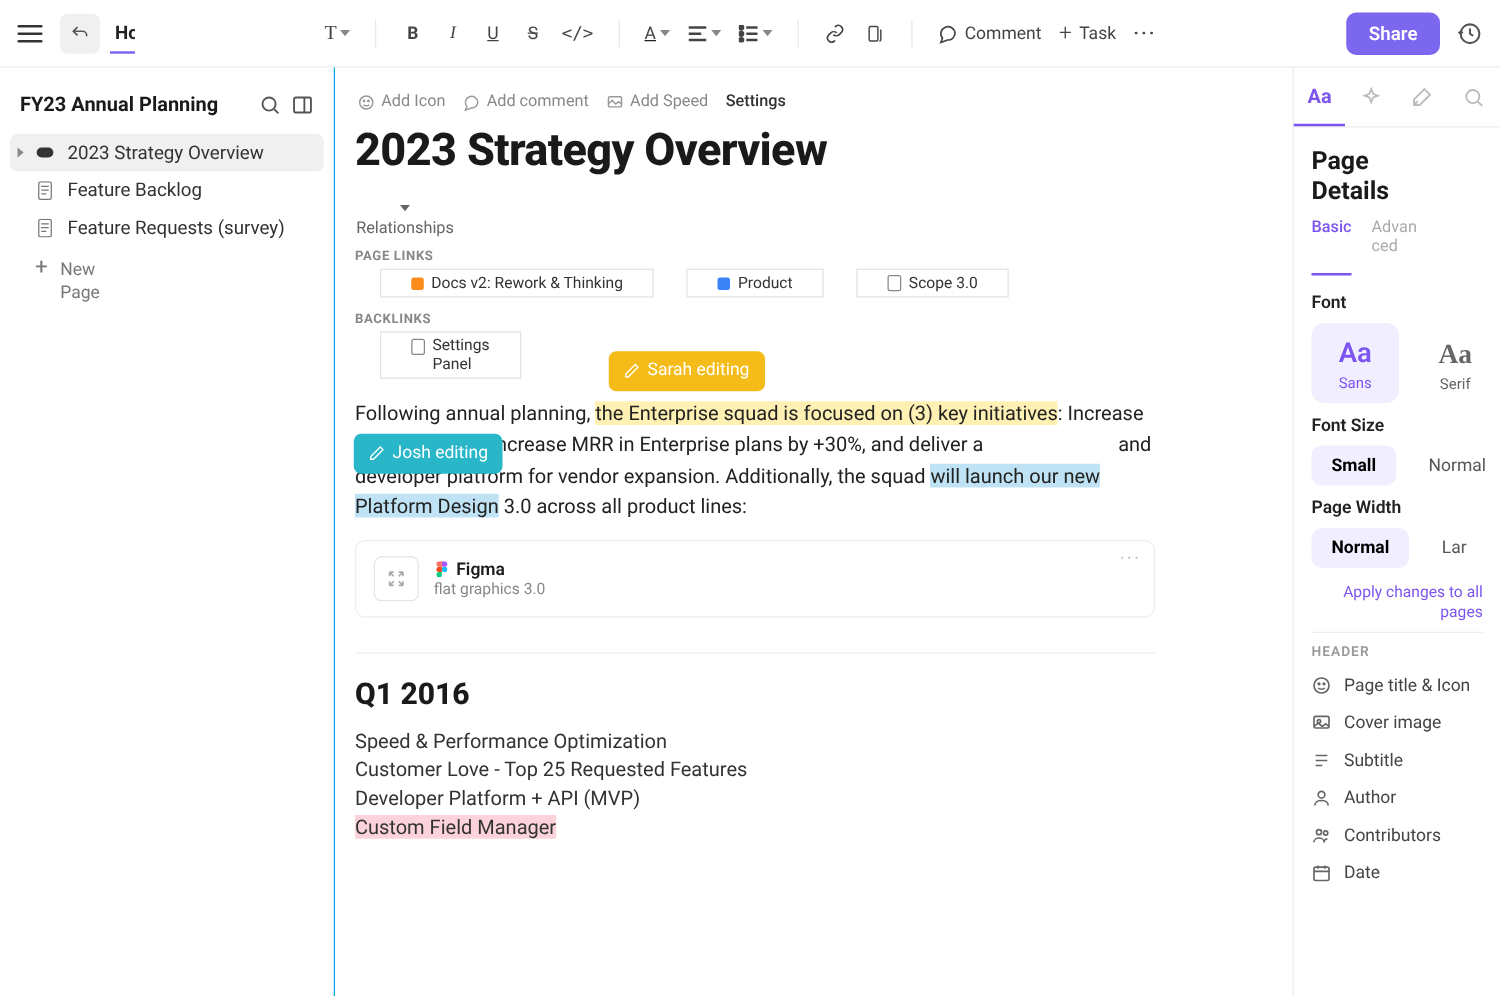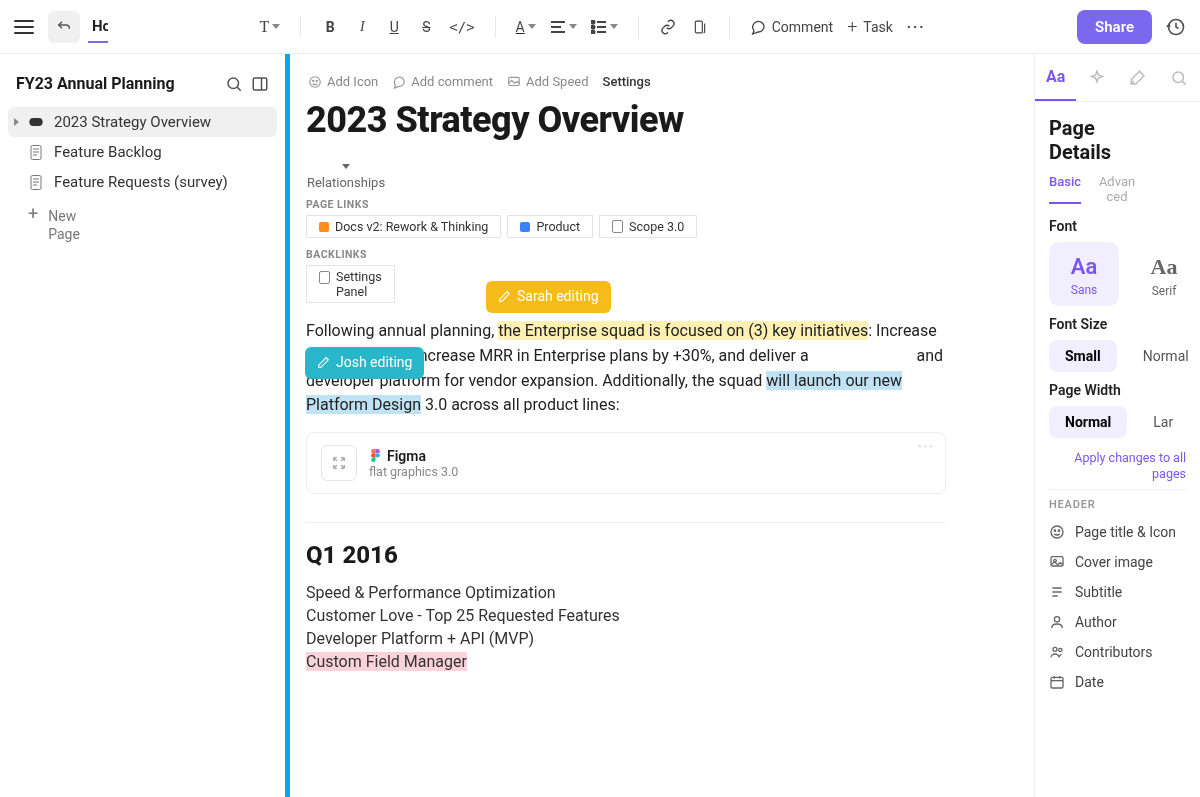--- a/index.html
+++ b/index.html
@@ -13,71 +13,71 @@
   .hamburger span:nth-child(2){top:6px}
   .hamburger span:nth-child(3){top:12px}
   .toolbar-center { flex:1; display:flex; align-items:center; justify-content:center; gap:2px; color:#444;}
   .toolbar-group { display:flex; align-items:center; gap:2px; padding:0 8px;}
   .toolbar-sep { width:1px; height:22px; background:#e8e8e8; margin:0 4px;}
   .tbtn { height:32px; min-width:30px; padding:0 6px; display:inline-flex; align-items:center; justify-content:center; gap:3px; border-radius:6px; cursor:pointer; font-size:14px; color:#444;}
   .caret-down { width:0;height:0;border-left:4px solid transparent;border-right:4px solid transparent;border-top:5px solid #888;}
   .share-btn { background:#7b68ee; color:#fff; font-weight:600; font-size:15px; padding:8px 18px; border-radius:8px; cursor:pointer;}
   
   .shell { display:flex; height:calc(100% - 54px);}
-  .sidebar { width:290px; border-right:5px solid #0ea5e9; padding:16px 8px 8px 8px; display:flex; flex-direction:column;}
+  .sidebar { width:268px; border-right:1px solid #0ea5e9; padding:16px 8px 8px 8px; display:flex; flex-direction:column;}
   .sb-header { display:flex; align-items:center; gap:8px; padding:4px 8px 14px 8px;}
   .sb-title { flex:1; font-weight:700; font-size:16px; color:#1a1a1a;}
   .sb-icon { width:18px; height:18px; color:#555;}
   .sb-item { display:flex; align-items:center; gap:10px; padding:6px 8px 6px 20px; border-radius:6px; font-size:15px; color:#333; cursor:pointer; position:relative;}
   .sb-item.active { background:#f0f0f0;}
   .sb-item .caret-small { position:absolute; left:6px; width:0;height:0;border-top:4px solid transparent;border-bottom:4px solid transparent;border-left:5px solid #888;}
   .sb-item .page-icon { width:16px; height:16px; color:#666; display:inline-flex; align-items:center; justify-content:center;}
   .sb-new { display:flex; align-items:flex-start; gap:10px; padding:10px 8px 6px 20px; color:#777; cursor:pointer;}
   .sb-new .plus { font-size:18px; color:#777; line-height:14px;}
   .sb-new div { line-height:1.3; }
 
   .main { flex:1; overflow-y:auto; padding:20px 16px 40px 16px;}
   .meta-row { display:flex; align-items:center; gap:14px; color:#888; font-size:13px; margin-bottom:10px; padding-left:2px;}
   .meta-item { display:flex; align-items:center; gap:5px; cursor:pointer;}
   .meta-item.settings { color:#333; font-weight:500;}
   .page-title { font-size:36px; font-weight:800; letter-spacing:-0.5px; margin:8px 0 18px 0;}
   .rel-collapse { display:flex; align-items:center; gap:6px; color:#666; font-size:13px; margin-bottom:8px; width:80px;flex-direction:column;}
   .rel-collapse .tri { width:0;height:0;border-left:4px solid transparent;border-right:4px solid transparent;border-top:5px solid #666; margin-top:5px;}
   .section-label { font-size:10.5px; font-weight:700; letter-spacing:0.5px; color:#888; margin:6px 0 4px 0;}
   .chip-row { display:flex; flex-wrap:wrap; gap:6px; margin-bottom:10px;}
-  .chip { display:inline-flex; align-items:center; gap:6px; padding:3px 12px; border:1px solid #e3e3e3; border-radius:0; background:#fff; font-size:12.5px; color:#333; cursor:pointer;}
+  .chip { display:inline-flex; align-items:center; gap:6px; padding:3px 24px; border:1px solid #e3e3e3; border-radius:0; background:#fff; font-size:12.5px; color:#333; cursor:pointer;margin-left:20px;}
   .chip .sq { width:10px; height:10px; border-radius:2px;}
   .sq.orange{background:#ff8c1a}
   .sq.blue{background:#3b82f6}
   .doc-ic { width:11px;height:13px; border:1px solid #888; border-radius:2px; position:relative;}
   .body-text { font-size:16px; line-height:1.55; color:#222; margin-top:16px; position:relative; max-width:640px;}
   .hl-yellow { background:#fff1b3;}
   .hl-blue { background:#bfe3f4;}
   .hl-pink { background:#fcd2db;}
   .editing-tag { position:absolute; padding:5px 12px; border-radius:6px; color:#fff; font-size:14px; display:flex; align-items:center; gap:6px; font-weight:400;}
-  .editing-tag.sarah{ background:#f5bc19; top:-38px; left:180px;}
+  .editing-tag.sarah{ background:#f5bc19; top:-38px; left:203px;}
   .editing-tag.josh{ background:#29b6c9; top:28px; left:-1px;}
   .embed-card { border:1px solid #eee; border-radius:8px; padding:12px 14px; margin-top:14px; display:flex; align-items:center; gap:12px; max-width:640px; position:relative;}
   .embed-thumb { width:36px;height:36px; border:1px solid #e5e5e5; border-radius:6px; display:flex;align-items:center;justify-content:center;color:#aaa;}
   .embed-meta .t { font-weight:600; font-size:14px; display:flex; align-items:center; gap:5px;}
   .embed-meta .s { font-size:12.5px; color:#888;}
   .embed-more { position:absolute; right:10px; top:6px; color:#bbb; letter-spacing:2px; cursor:pointer;}
   .hr { border:none; border-top:1px solid #eee; margin:28px 0 18px 0; max-width:640px;}
   .h2 { font-size:24px; font-weight:800; margin-bottom:14px;}
   .line { font-size:16px; color:#333; margin-bottom:4px;}
   .comment-box { border:1.5px solid #7b68ee; border-radius:10px; padding:18px 18px; margin-top:14px; max-width:490px; color:#999; font-size:16px; min-height:90px;}
   
   .rightpanel { width:166px; border-left:1px solid #eee; display:flex; flex-direction:column; }
   .rp-tabs { display:flex; height:48px; border-bottom:1px solid #eee;}
   .rp-tab { flex:1; display:flex; align-items:center; justify-content:center; color:#aaa; cursor:pointer;}
   .rp-tab.active { color:#7b55ee; border-bottom:2px solid #7b55ee;}
   .rp-body { padding:14px 14px; overflow-y:auto;}
   .rp-h { font-size:20px; font-weight:700; line-height:1.2; margin-bottom:10px;}
   .rp-subtabs { display:flex; gap:16px; font-size:13px; margin-bottom:14px;}
-  .rp-subtab{ color:#aaa; cursor:pointer; padding-bottom:0;text-align:center;}
+  .rp-subtab{ color:#aaa; cursor:pointer; padding-bottom:16px;}
   .rp-subtab.active{ color:#7b55ee; border-bottom:2px solid #7b55ee; font-weight:500;}
   .rp-section-title { font-size:14px; font-weight:600; margin:10px 0 8px 0; color:#222;}
   .font-cards { display:flex; gap:10px;}
   .font-card { flex:1; min-width:70px; text-align:center; padding:12px 4px 8px 4px; border-radius:10px; cursor:pointer;}
   .font-card.sel { background:#f1efff; color:#7b55ee;}
   .font-card .Aa { font-size:22px; font-weight:600;}
   .font-card .Aa.serif { font-family:Georgia, serif; color:#666;}
   .font-card .lab { font-size:12px; margin-top:4px;}
   .pill-row { display:flex; gap:10px; align-items:center;}
   .pill { padding:8px 16px; border-radius:8px; cursor:pointer; font-size:14px; color:#555;}

